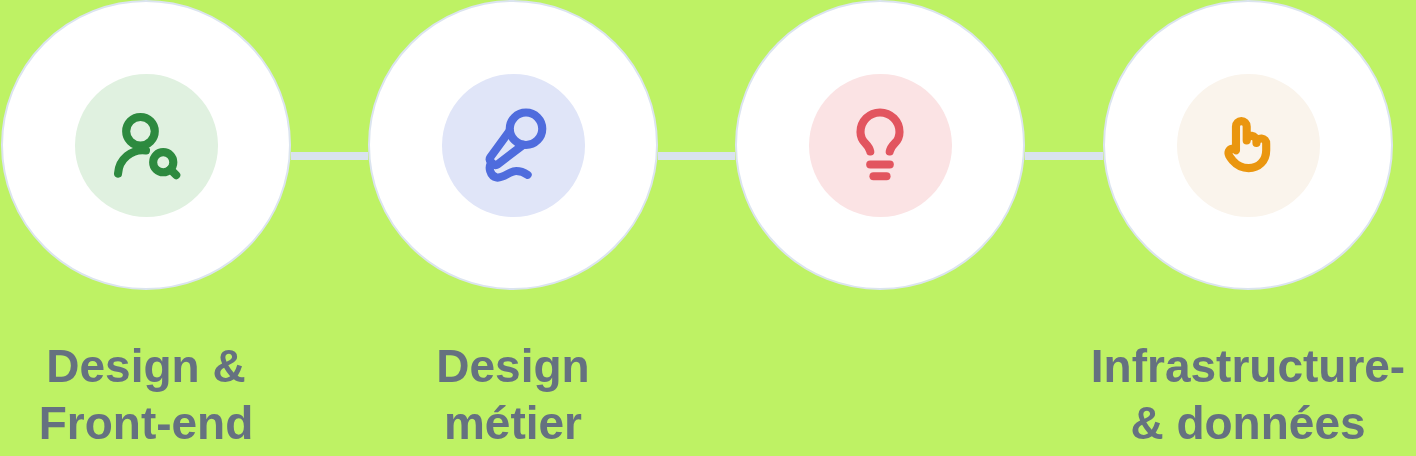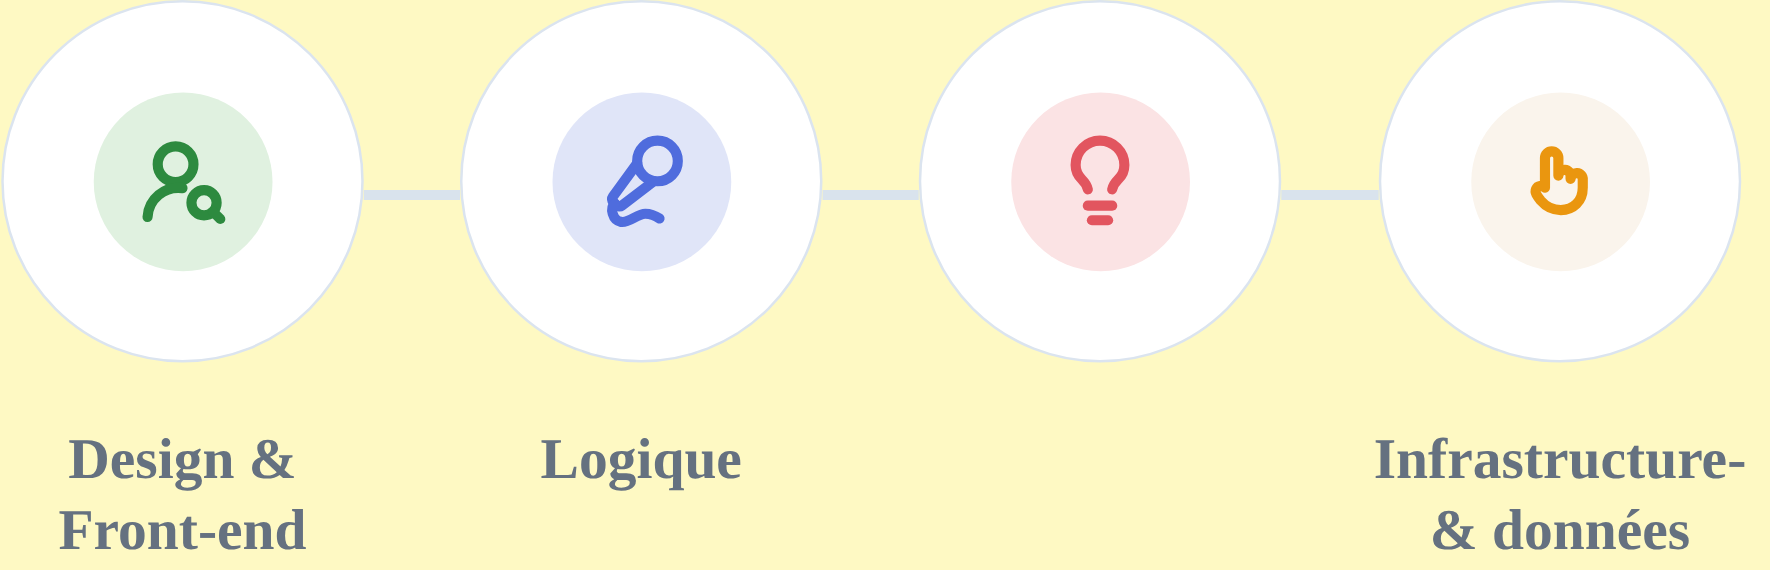--- a/index.html
+++ b/index.html
@@ -33,21 +33,21 @@
     text-align:center;
     font-size:46px;font-weight:700;line-height:57px;
     color:var(--label-color,#657180);
     white-space:nowrap;
   }
   .step-label span{display:block;}
 </style>
 </head>
 <body>
 
-<div class="stage" style="--circle-border: #dbe4ef; --connector: #d9e3ed; --label-color: #657180; background: #fef9c3; font-family: Liberation Serif, serif;">
+<div class="stage" style="--circle-border: #dbe4ef; --connector: #d9e3ed; --label-color: #657180; background: #bef264;">
 
   <div class="connector" style="left:291px;width:77px;"></div>
   <div class="connector" style="left:658px;width:77px;"></div>
   <div class="connector" style="left:1025px;width:78px;"></div>
 
   <div class="node" style="left:1px;">
     <div class="inner" style="background: rgb(224, 241, 224);">
       <svg viewBox="0 0 24 24" fill="none" stroke="currentColor" stroke-width="2.5" stroke-linecap="round" stroke-linejoin="round" style="color: rgb(45, 138, 63);">
         <circle cx="10.3" cy="7.8" r="4.4"></circle>
         <path d="M3.4 20.8a7.6 7.6 0 0 1 8.6-7.1"></path>
@@ -64,21 +64,22 @@
   <div class="node" style="left:368px;">
     <div class="inner" style="background: rgb(224, 229, 248);">
       <svg viewBox="0 0 24 24" fill="none" stroke="currentColor" stroke-width="2.5" stroke-linecap="round" stroke-linejoin="round" style="color: rgb(79, 108, 221);">
         <path d="m11 7.6-6 8.19a1 1 0 0 0 .1 1.3l.82.82a1 1 0 0 0 1.31.09L15.09 12"></path>
         <path d="M16.5 21.17C15.5 20.5 14.37 20 13 20c-2.06 0-3.93 2.36-6 2-2.07-.36-2.78-3.37-1.5-4.5"></path>
         <circle cx="16" cy="7" r="5"></circle>
       </svg>
     </div>
   </div>
   <div class="step-label" style="left:343px;">
-    <span>Logique</span>
+    <span>Design</span>
+    <span>métier</span>
   </div>
 
   <div class="node" style="left:735px;">
     <div class="inner" style="background: rgb(251, 227, 228);">
       <svg viewBox="0 0 24 24" fill="none" stroke="currentColor" stroke-width="2.5" stroke-linecap="round" stroke-linejoin="round" style="color: rgb(226, 85, 95);">
         <path d="M15 14c.2-1 .7-1.7 1.5-2.5 1-.9 1.5-2.2 1.5-3.5A6 6 0 0 0 6 8c0 1 .2 2.2 1.5 3.5.7.7 1.3 1.5 1.5 2.5"></path>
         <path d="M9 18h6"></path>
         <path d="M10 21.6h4"></path>
       </svg>
     </div>

